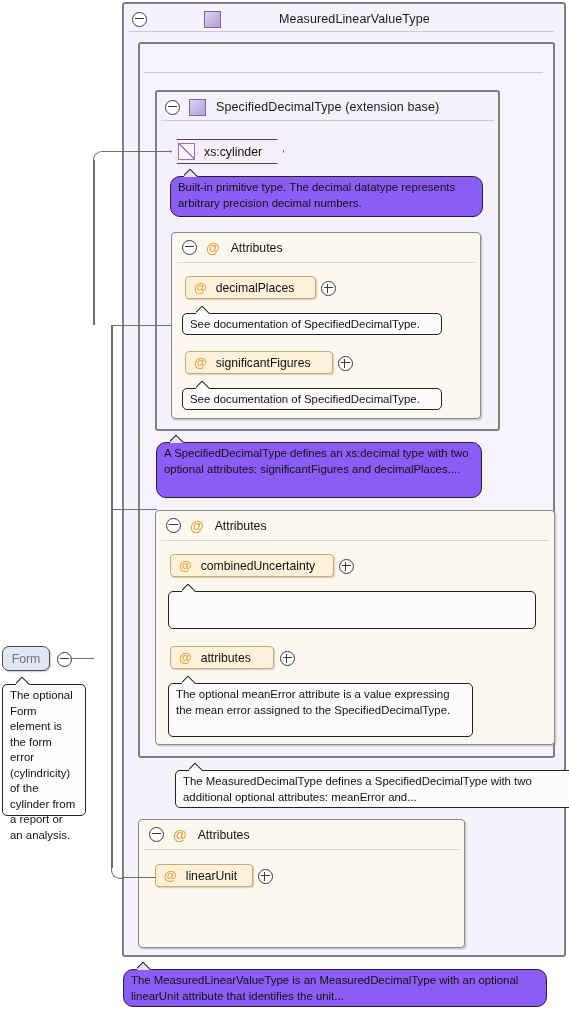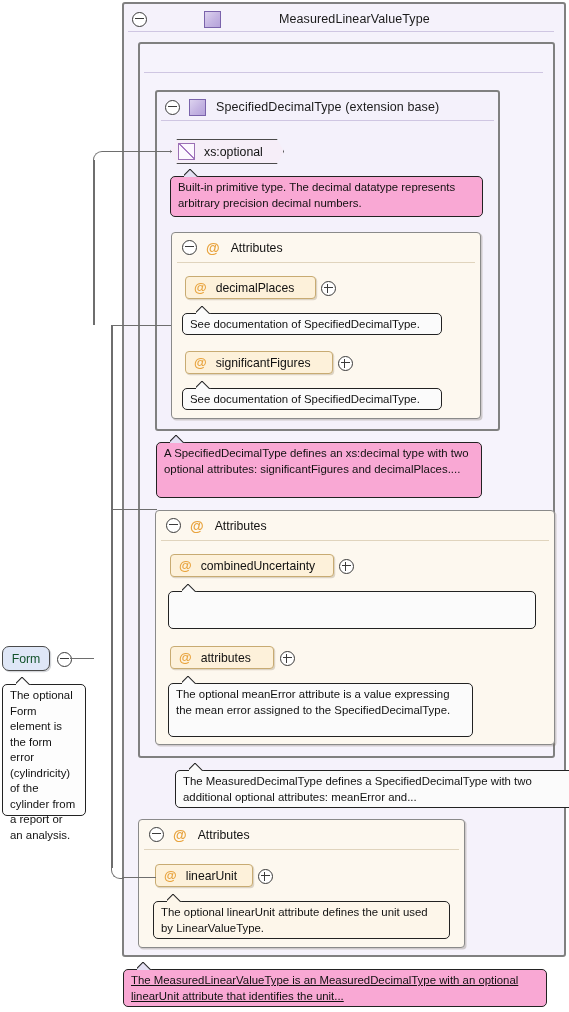--- a/index.html
+++ b/index.html
@@ -172,21 +172,21 @@
   .doc{
     position:absolute;
     box-sizing:border-box;
     border:1.4px solid #222;
     border-radius:5px;
     padding:3px 7px 4px 7px;
     font-size:11.4px;
     line-height:15.5px;
     color:#111;
   }
-  .doc-purple{background:#f9a8d4;}
+  .doc-purple{background:#8b5cf6;border-radius:10px;}
   .doc-white{background:#fbfbfb;}
   .doc-cream{background:#fdf6ea;}
   .doc-bluewhite{background:#fdfdfd;}
 
   
   .notch{
     position:absolute;
     width:15px;height:8px;
     top:-8px;
     overflow:hidden;
@@ -210,21 +210,21 @@
     position:absolute;
     display:flex;align-items:center;justify-content:center;
     box-sizing:border-box;
     background:#dfe7f7;
     border:1.4px solid #4a4a4a;
     border-radius:7px;
     height:25px;
     padding:0 11px;
     box-shadow:1.2px 1.2px 0 rgba(110,115,130,0.30);
   }
-  .elem-label{font-size:12.3px;color:#14532d;}
+  .elem-label{font-size:12.3px;color:#737373;}
 
   
   .ln{position:absolute;background:#6e6e6e;}
   .ln-h{height:1.6px;}
   .ln-v{width:1.6px;}
   .corner{
     position:absolute;
     border:1.6px solid #6e6e6e;
     background:transparent;
   }
@@ -253,21 +253,21 @@
   </div>
   <div class="ct-head" style="left:157px;top:92px;width:341px;">
     <span class="circ"></span>
     <span class="ct-icon"></span>
     <span class="ct-title">SpecifiedDecimalType (extension base)</span>
   </div>
   <div class="ct-sep" style="left:161px;top:120px;width:333px;"></div>
 
   <div class="simple-box" style="left:170px;top:139px;width:114px;">
     <span class="simple-icon"></span>
-    <span class="simple-label">xs:optional</span>
+    <span class="simple-label">xs:cylinder</span>
   </div>
 
   <div class="doc doc-purple" style="left:170px;top:176px;width:313px;height:41px;">
     <span class="notch n-purple" style="left:13px;"></span>
     <span>Built-in primitive type. The decimal datatype represents arbitrary precision decimal numbers.</span>
   </div>
 
   <div class="attr-group" style="left:171px;top:232px;width:310px;height:187px;">
   </div>
   <div class="attr-group-head" style="left:173px;top:234px;width:306px;">
@@ -342,26 +342,22 @@
     <span class="at-sign">@</span>
     <span class="attr-group-title">Attributes</span>
   </div>
   <div class="attr-group-sep" style="left:144px;top:849px;width:315px;"></div>
 
   <div class="attr-pill" style="left:155px;top:864px;width:98px;">
     <span class="at-sign">@</span>
     <span class="attr-label">linearUnit</span>
   </div>
   <span class="circ plus pill-plus" style="left:258px;top:869px;"></span>
-  <div class="doc doc-cream" style="left:153px;top:901px;width:297px;height:38px;">
-    <span class="notch n-cream" style="left:13px;"></span>
-    <span>The optional linearUnit attribute defines the unit used by LinearValueType.</span>
-  </div>
-
-  <div class="doc doc-purple" style="left:123px;top:969px;width:424px;height:38px;text-decoration:underline;">
+
+  <div class="doc doc-purple" style="left:123px;top:969px;width:424px;height:38px;">
     <span class="notch n-purple" style="left:13px;"></span>
     <span>The MeasuredLinearValueType is an MeasuredDecimalType with an optional linearUnit attribute that identifies the unit...</span>
   </div>
 
   <div class="elem-box" style="left:2px;top:646px;width:48px;">
     <span class="elem-label">Form</span>
   </div>
   <span class="circ" style="position:absolute;left:57px;top:652px;"></span>
 
   <div class="doc doc-bluewhite" style="left:2px;top:684px;width:84px;height:132px;">

